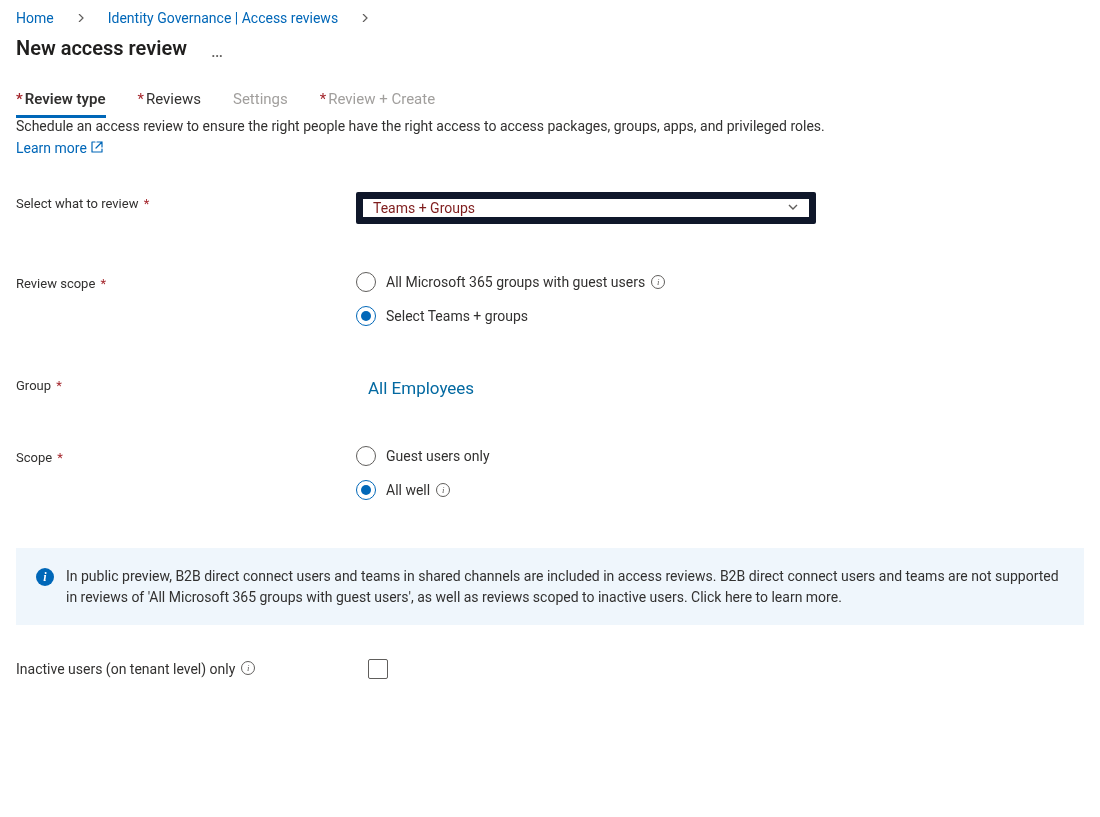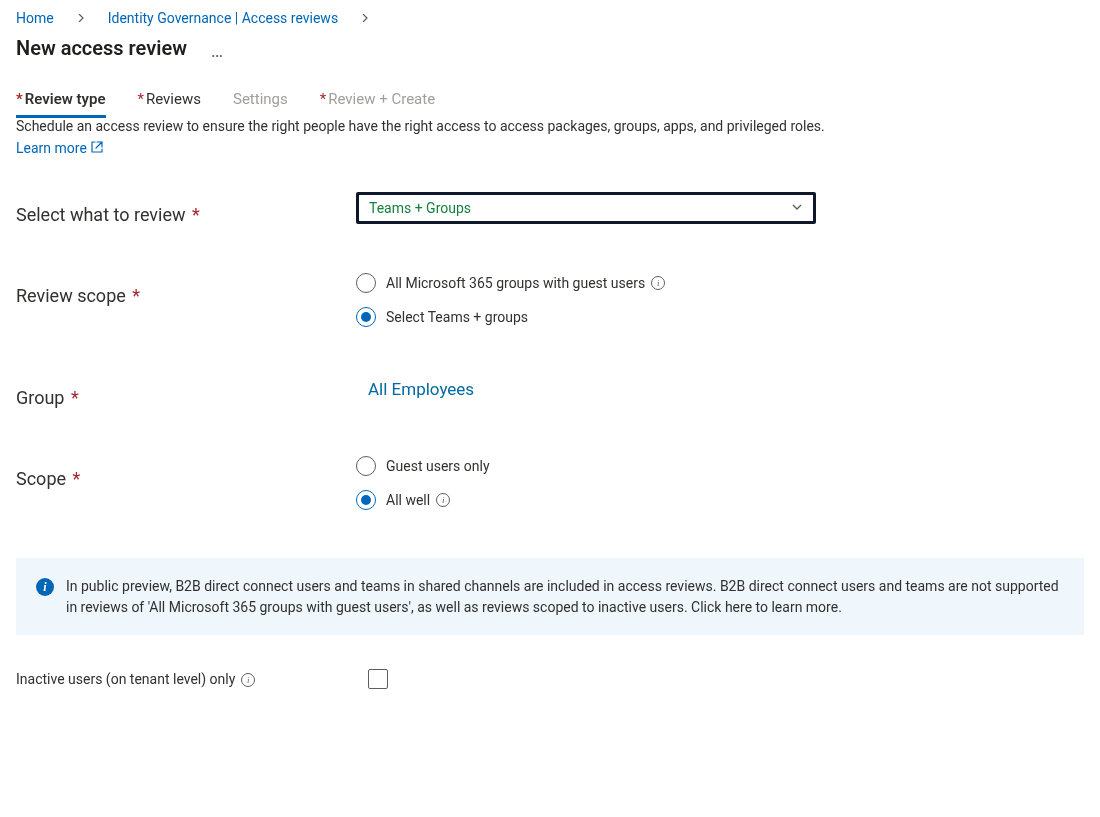--- a/index.html
+++ b/index.html
@@ -94,43 +94,42 @@
 
   
   .form-row {
     display: flex;
     align-items: flex-start;
     margin-bottom: 48px;
   }
   .form-label {
     width: 340px;
     flex-shrink: 0;
-    font-size: 18px;
+    font-size: 13px;
     color: #323130;
     padding-top: 4px;
-    margin-top: 8px;
   }
   .form-label .req { color: #a4262c; margin-left: 2px; }
   .form-control {
     flex: 0 0 auto;
   }
 
   
   .dropdown {
     width: 460px;
     height: 32px;
-    border: 3px solid #0f172a;
+    border: 7px solid #0f172a;
     border-radius: 2px;
     display: flex;
     align-items: center;
     justify-content: space-between;
     padding: 0 10px;
     cursor: pointer;
     font-size: 14px;
-    color: #15803d;
+    color: #7f1d1d;
     background: #fff;
   }
   .dropdown .chev {
     color: #605e5c;
   }
 
   
   .radio-group {
     display: flex;
     flex-direction: column;
@@ -229,21 +228,21 @@
     display: flex;
     align-items: center;
     margin-bottom: 40px;
   }
   .checkbox-label {
     width: 340px;
     flex-shrink: 0;
     font-size: 14px;
     color: #323130;
     display: inline-flex;
-    align-items: flex-end;
+    align-items: flex-start;
     gap: 6px;
   }
   .checkbox {
     width: 20px;
     height: 20px;
     border: 1px solid #605e5c;
     border-radius: 2px;
     background: #fff;
     cursor: pointer;
     margin-left: 12px;

